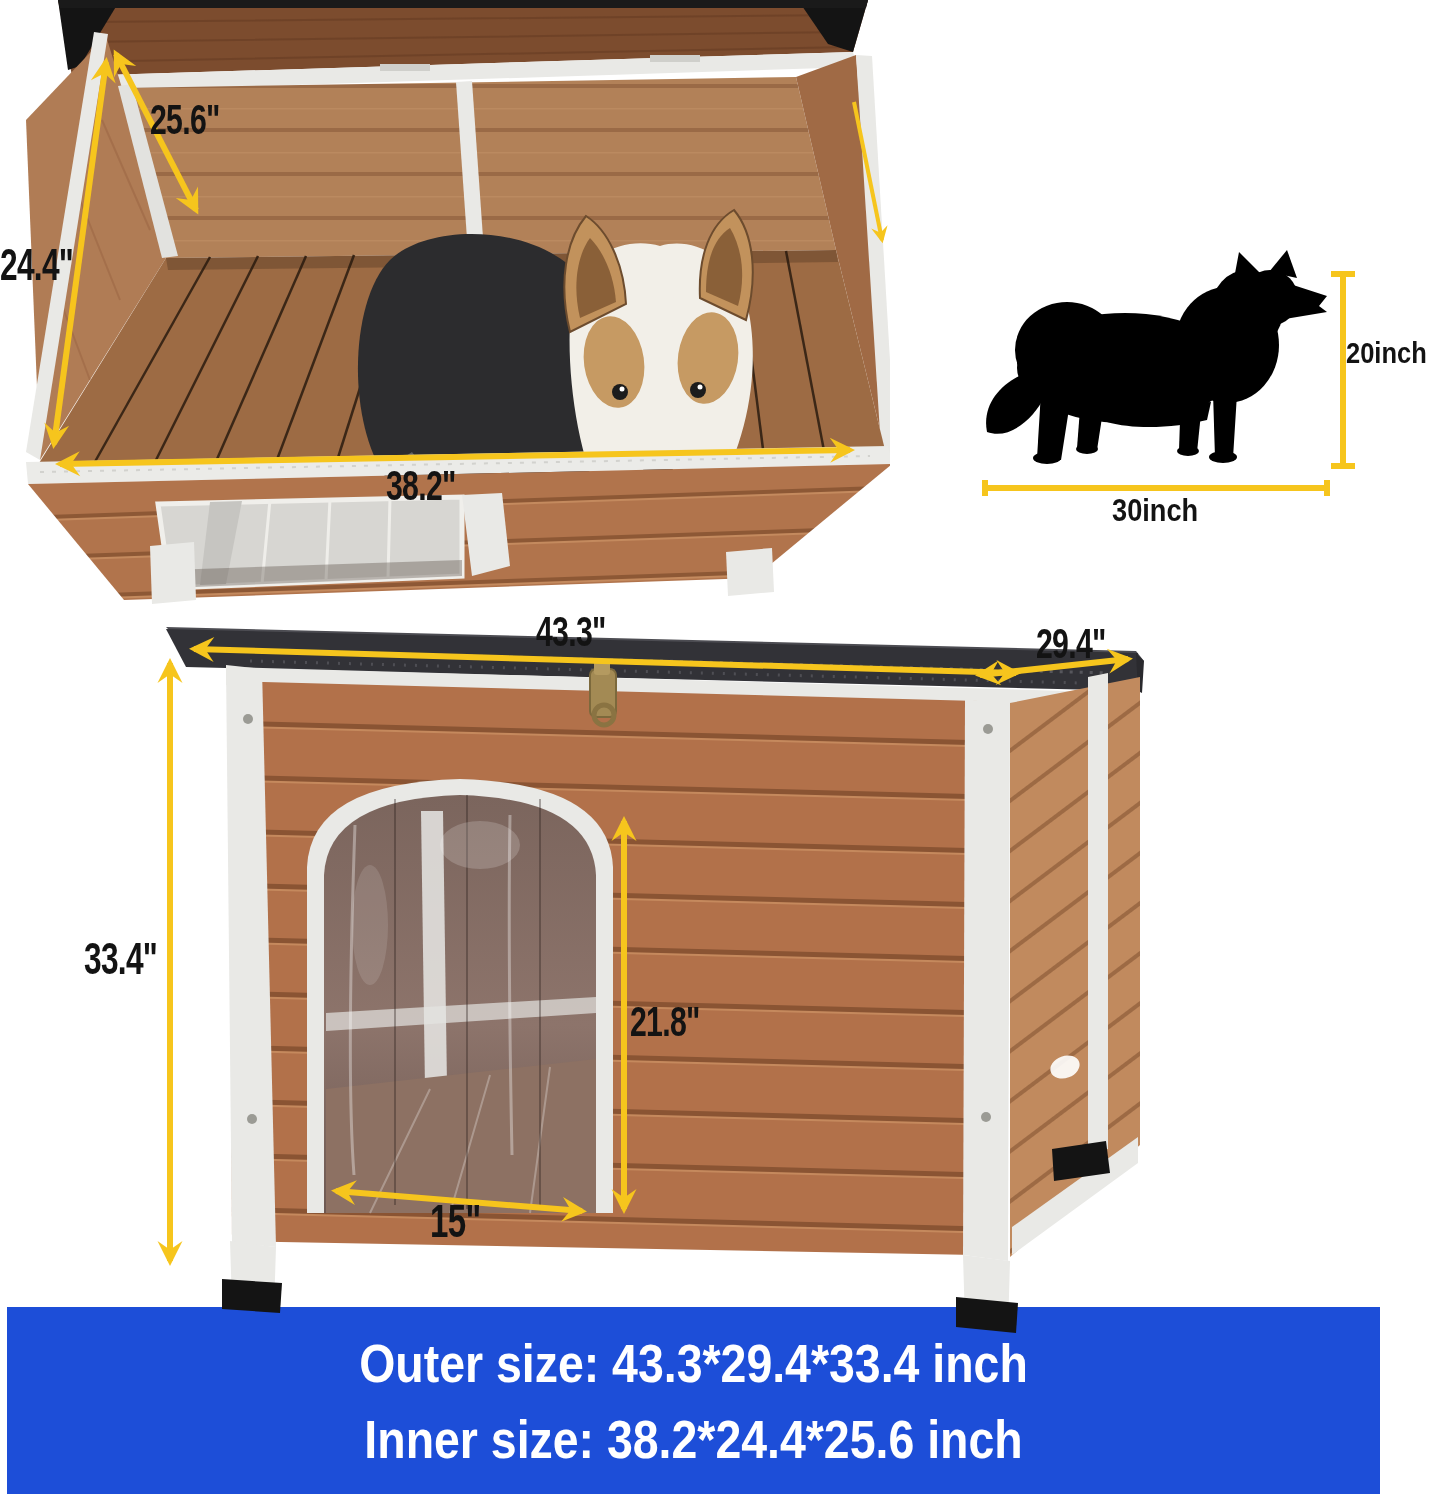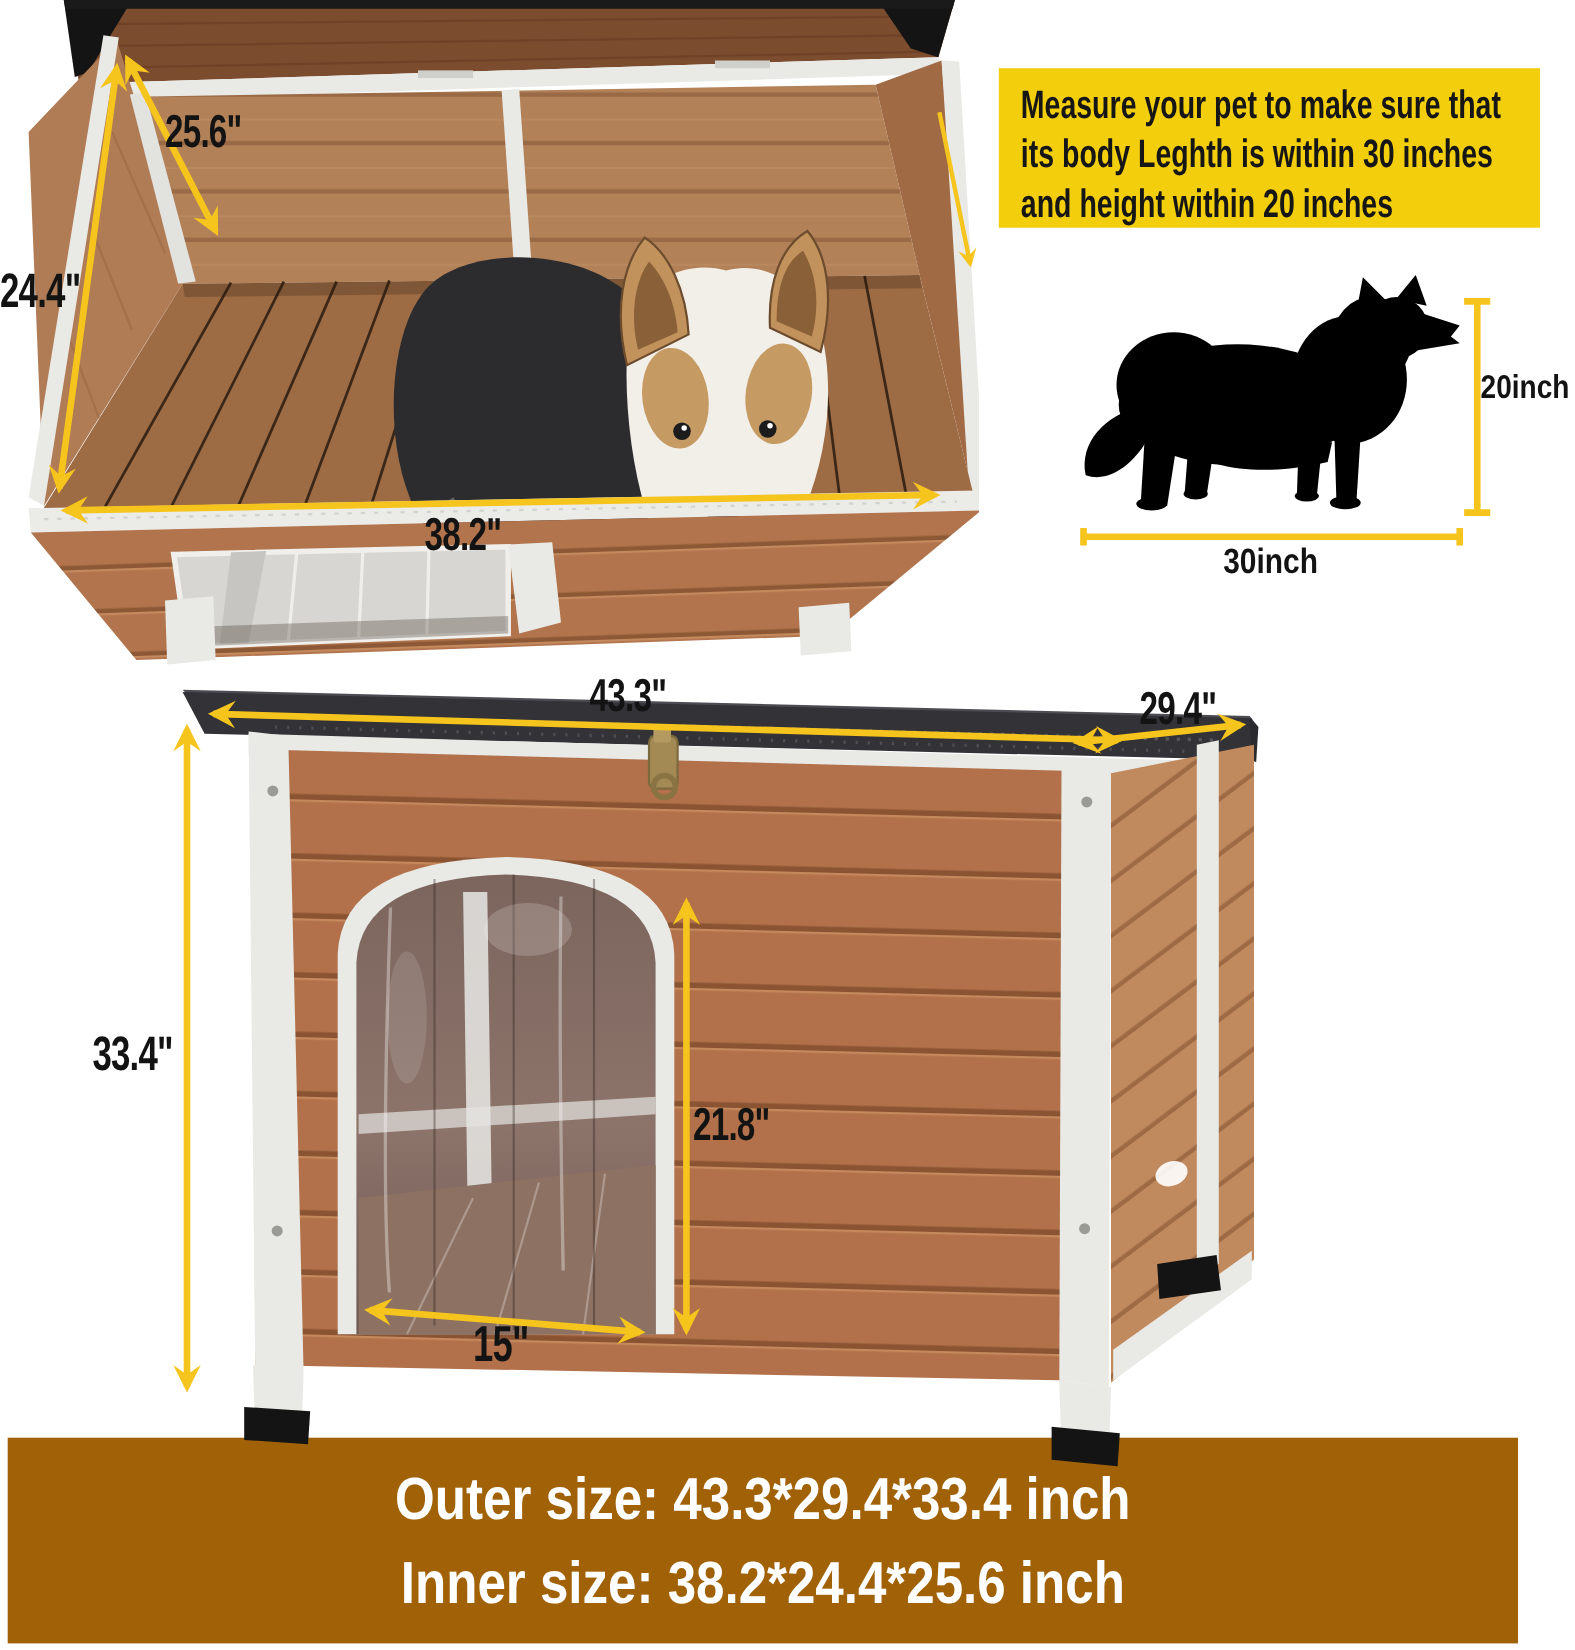--- a/index.html
+++ b/index.html
@@ -8,21 +8,21 @@
   svg.illus{position:absolute;}
   #svg-exterior{left:130px;top:615px;z-index:2;}
   #svg-interior{left:10px;top:0;z-index:1;}
   #svg-dogguide{left:975px;top:250px;z-index:1;}
   .dim{position:absolute;font-weight:bold;color:#131313;white-space:nowrap;z-index:5;
        transform:scaleX(0.72);transform-origin:0 0;letter-spacing:-1px;}
   .notice{position:absolute;left:908px;top:62px;width:492px;height:145px;background:#F2CE0C;
           box-sizing:border-box;padding:10px 0 0 20px;color:#161616;font-weight:bold;z-index:3;}
   .notice .line{display:block;font-size:36px;line-height:45px;white-space:nowrap;
                 transform:scaleX(0.72);transform-origin:0 50%;}
-  .banner{position:absolute;left:7px;top:1307px;width:1373px;height:187px;background:#a16207;z-index:1;}
+  .banner{position:absolute;left:7px;top:1307px;width:1373px;height:187px;background:#1d4ed8;z-index:1;}
   .banner .bline{text-align:center;color:#ffffff;font-weight:bold;font-size:54px;line-height:60px;
                  white-space:nowrap;transform:scaleX(0.86);}
   .banner .bline1{margin-top:26px;}
   .banner .bline2{margin-top:16px;}
 </style>
 </head>
 <body>
 
 <div class="stage">
 
@@ -129,25 +129,20 @@
     </g>
 
     <g stroke="#F6C51D" fill="none">
       <line x1="106" y1="54" x2="186" y2="210" stroke-width="6" marker-start="url(#ahI)" marker-end="url(#ahI)"></line>
       <line x1="96" y1="62" x2="44" y2="444" stroke-width="6" marker-start="url(#ahI)" marker-end="url(#ahI)"></line>
       <line x1="50" y1="464" x2="840" y2="450" stroke-width="6" marker-start="url(#ahI)" marker-end="url(#ahI)"></line>
       <line x1="844" y1="102" x2="872" y2="240" stroke-width="4" marker-end="url(#ahI)"></line>
     </g>
   </svg>
 
-  <div class="notice">
-    <span class="line">Measure your pet to make sure that</span>
-    <span class="line">its body Leghth is within 30 inches</span>
-    <span class="line">and height within 20 inches</span>
-  </div>
 
   <svg id="svg-dogguide" class="illus" width="380" height="290" viewBox="0 0 380 290">
     <g fill="#000000">
       <path d="M60,120 C30,128 6,152 12,182 C34,190 58,170 70,146 C76,134 72,122 60,120 Z"></path>
       <ellipse cx="150" cy="118" rx="108" ry="55"></ellipse>
       <ellipse cx="92" cy="100" rx="52" ry="48"></ellipse>
       <ellipse cx="252" cy="95" rx="52" ry="58"></ellipse>
       <ellipse cx="272" cy="60" rx="36" ry="40"></ellipse>
       <circle cx="295" cy="48" r="28"></circle>
       <path d="M290,26 L352,46 L344,56 L352,62 L292,72 Z"></path>

